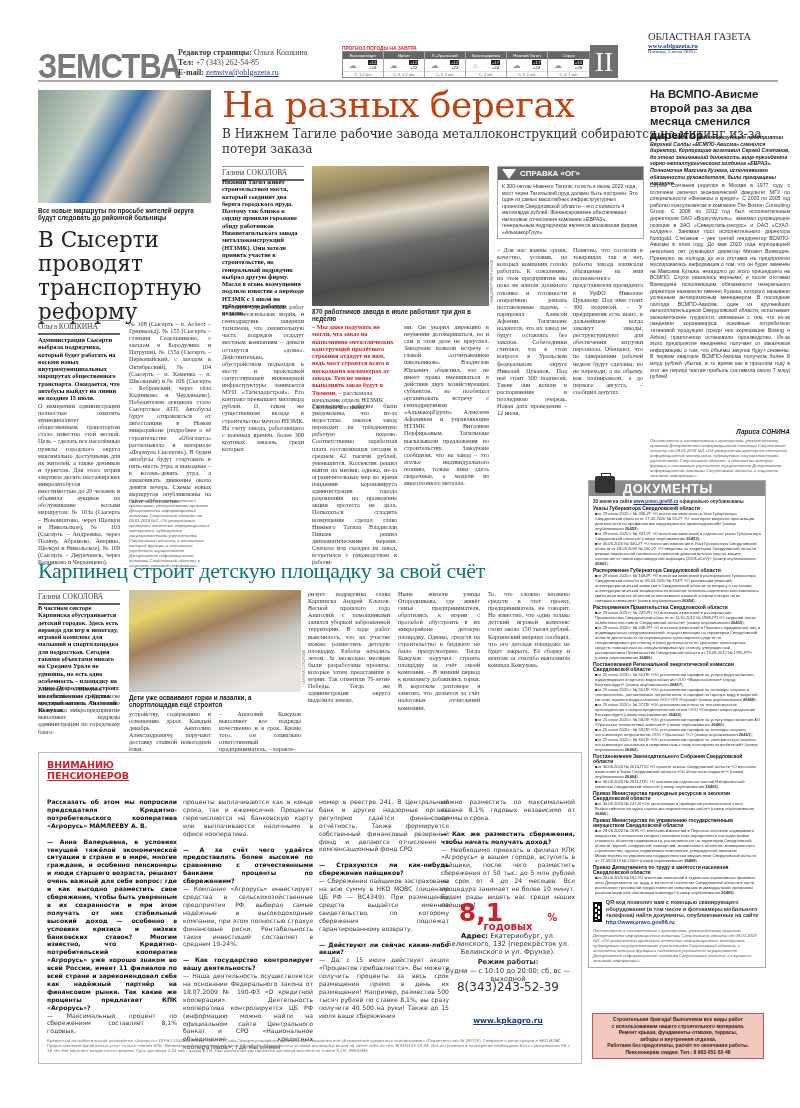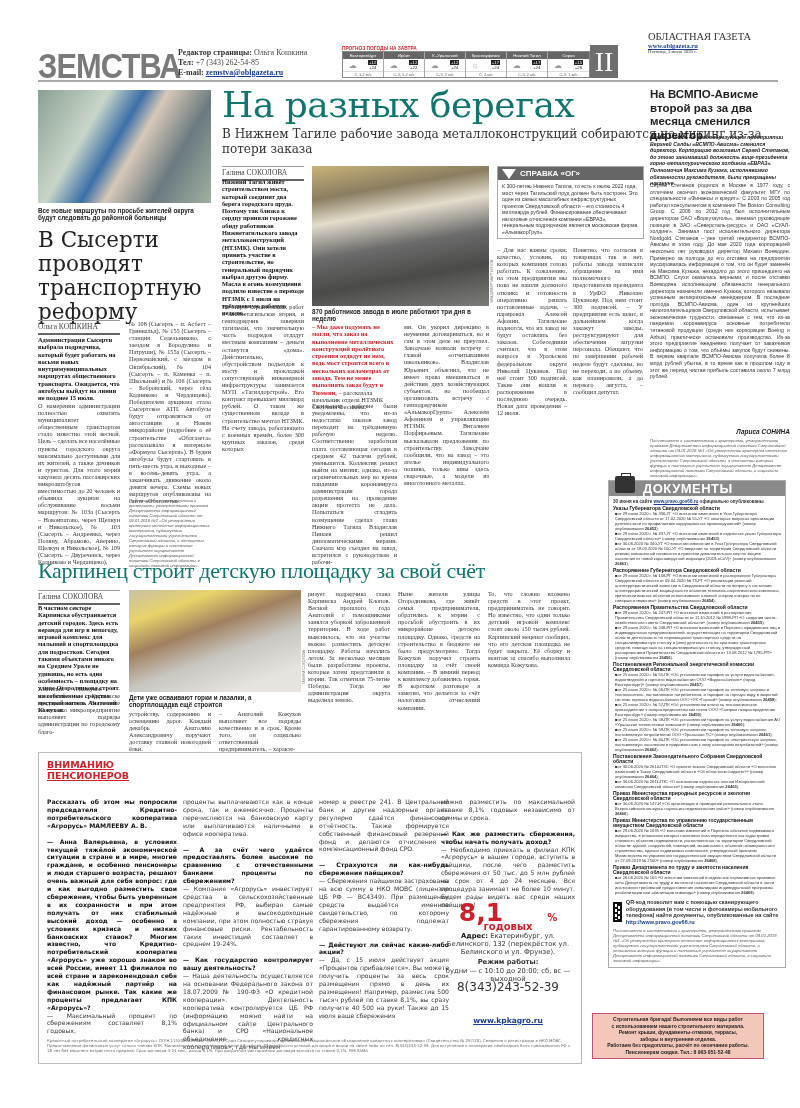--- a/index.html
+++ b/index.html
@@ -8,21 +8,21 @@
   .body-text { font-family: "Liberation Serif", serif; font-size: 6.2px; line-height: 7.1px; color: #333; text-align: justify; }
   .lead-text { font-family: "Liberation Serif", serif; font-size: 6.4px; line-height: 7.3px; font-weight: bold; color: #111; }
   .tiny { font-family: "Liberation Sans", sans-serif; font-size: 4.2px; line-height: 5px; color: #555; font-style: italic; }
   .byline { font-family: "Liberation Serif", serif; font-size: 7.5px; color: #444; border-top: 1px solid #999; border-bottom: 2px solid #666; padding: 1px 0 2px; }
   .caption { font-family: "Liberation Sans", sans-serif; font-size: 6.3px; font-weight: bold; line-height: 7px; color: #222; }
 
   
   #masthead-title { left: 38px; top: 46px; font-family: "Liberation Sans", sans-serif; font-size: 35px; font-weight: bold; color: #7a7a7a; letter-spacing: -1px; transform: scaleX(0.88); transform-origin: left; }
   #editor-block { left: 178px; top: 48px; font-family: "Liberation Serif", serif; font-size: 8px; line-height: 10px; color: #444; }
   #editor-block b { color: #333; }
-  #editor-block a { color: #1a3d8f; text-decoration: underline; font-weight: bold; }
+  #editor-block a { color: #1a3d8f; text-decoration: underline; font-weight: normal; }
   #weather { left: 342px; top: 46px; width: 248px; }
   #weather-title { font-family: "Liberation Sans", sans-serif; font-size: 4.8px; color: #d0202a; font-weight: bold; }
   #weather-grid { display: flex; border: 1px solid #888; }
   .wcell { width: 41.3px; border-right: 1px solid #aaa; text-align: center; font-family: "Liberation Sans", sans-serif; }
   .wcell:last-child { border-right: none; }
   .wcity { background: #666; color: #fff; font-size: 4.2px; padding: 1px 0; }
   .wmid { display: flex; justify-content: space-around; align-items: center; height: 12px; }
   .wicon { font-size: 8px; color: #999; }
   .wtemps { font-size: 4.3px; line-height: 5px; }
   .wnight { background: #222; color: #fff; padding: 0 1px; }
@@ -39,21 +39,21 @@
   .photo-credit { font-family: "Liberation Sans", sans-serif; font-size: 3.5px; color: #777; writing-mode: vertical-rl; transform: rotate(180deg); }
   #bus-caption { left: 38px; top: 207px; width: 175px; }
   #sysert-title { left: 38px; top: 228px; width: 175px; font-family: "DejaVu Serif", serif; font-size: 21.5px; line-height: 24px; color: #222; }
   #sysert-byline { left: 38px; top: 320px; width: 82px; }
   #sysert-lead { left: 38px; top: 336px; width: 82px; }
   #sysert-body1 { left: 38px; top: 402px; width: 82px; }
   #sysert-body2 { left: 129px; top: 320px; width: 82px; }
   #sysert-note { left: 129px; top: 498px; width: 82px; }
 
   
-  #main-title { left: 222px; top: 84px; font-family: "DejaVu Serif", serif; font-size: 36px; color: #0f766e; letter-spacing: -0.5px; }
+  #main-title { left: 222px; top: 84px; font-family: "DejaVu Serif", serif; font-size: 36px; color: #c2410c; letter-spacing: -0.5px; }
   #main-subtitle { left: 222px; top: 127px; font-family: "DejaVu Serif", serif; font-size: 12px; line-height: 15px; color: #333; }
   #main-byline { left: 222px; top: 166px; width: 82px; }
   #main-lead { left: 222px; top: 178px; width: 82px; }
   #main-body1 { left: 222px; top: 303px; width: 82px; }
   #factory-photo { left: 312px; top: 166px; width: 177px; height: 140px; background: linear-gradient(170deg, #c9b37a 0%, #8a7d60 20%, #e2dccb 35%, #6b6b6b 55%, #4a4a48 75%, #7c7c78); }
   #factory-caption { left: 312px; top: 308px; width: 180px; }
   #quote { left: 312px; top: 323px; width: 85px; font-family: "Liberation Serif", serif; font-size: 6.4px; line-height: 7.3px; color: #d0202a; font-weight: bold; }
   #main-body2 { left: 312px; top: 402px; width: 85px; }
   #main-body3 { left: 404px; top: 323px; width: 85px; }
   #spravka { left: 497px; top: 166px; width: 147px; border: 1px solid #aaa; background: #fff; }
@@ -63,21 +63,21 @@
   #main-body4 { left: 497px; top: 246px; width: 70px; }
   #main-body5 { left: 573px; top: 246px; width: 70px; }
 
   
   #vsmpo-title { left: 650px; top: 88px; width: 140px; font-family: "Liberation Sans", sans-serif; font-weight: bold; font-size: 11.5px; line-height: 13.5px; color: #222; }
   #vsmpo-lead { left: 650px; top: 134px; width: 140px; font-family: "Liberation Sans", sans-serif; font-size: 5.2px; line-height: 6.6px; font-weight: bold; color: #222; font-style: italic; }
   #vsmpo-body { left: 650px; top: 182px; width: 140px; font-family: "Liberation Sans", sans-serif; font-size: 5.2px; line-height: 6.6px; color: #333; text-align: justify; }
   #vsmpo-author { left: 650px; top: 428px; width: 140px; text-align: right; font-family: "Liberation Sans", sans-serif; font-weight: bold; font-size: 6.5px; font-style: italic; }
   #vsmpo-note { left: 650px; top: 438px; width: 140px; }
 
-  #docs { left: 608px; top: 480px; width: 178px; height: 488px; border: 1px solid #aaa; }
+  #docs { left: 588px; top: 480px; width: 178px; height: 488px; border: 1px solid #aaa; }
   #docs-head { height: 15px; background: #8a8a8a; color: #fff; font-family: "Liberation Sans", sans-serif; font-weight: bold; font-size: 13px; padding-left: 34px; line-height: 15px; position: relative; letter-spacing: 0.5px; }
   #docs-case { position: absolute; left: 6px; top: -5px; width: 20px; height: 17px; background: #333; border-radius: 2px; }
   #docs-case::before { content: ""; position: absolute; left: 6px; top: -3px; width: 8px; height: 3px; border: 1px solid #333; border-bottom: none; }
   #docs-body { padding: 3px 4px; font-family: "Liberation Sans", sans-serif; font-size: 4.1px; line-height: 5px; color: #333; }
   .docs-sec { font-weight: bold; font-size: 5px; margin-top: 2px; color: #111; }
   .docs-item { margin-left: 2px; }
   .docs-num { font-weight: bold; }
   #docs-qr { display: flex; gap: 4px; margin-top: 4px; align-items: center; }
   .qr { width: 20px; height: 20px; background: repeating-conic-gradient(#111 0 25%, #fff 0 50%) 0 0/5px 5px; border: 2px solid #111; }
   #docs-qr-text { font-weight: bold; font-size: 5.5px; line-height: 6.5px; }

